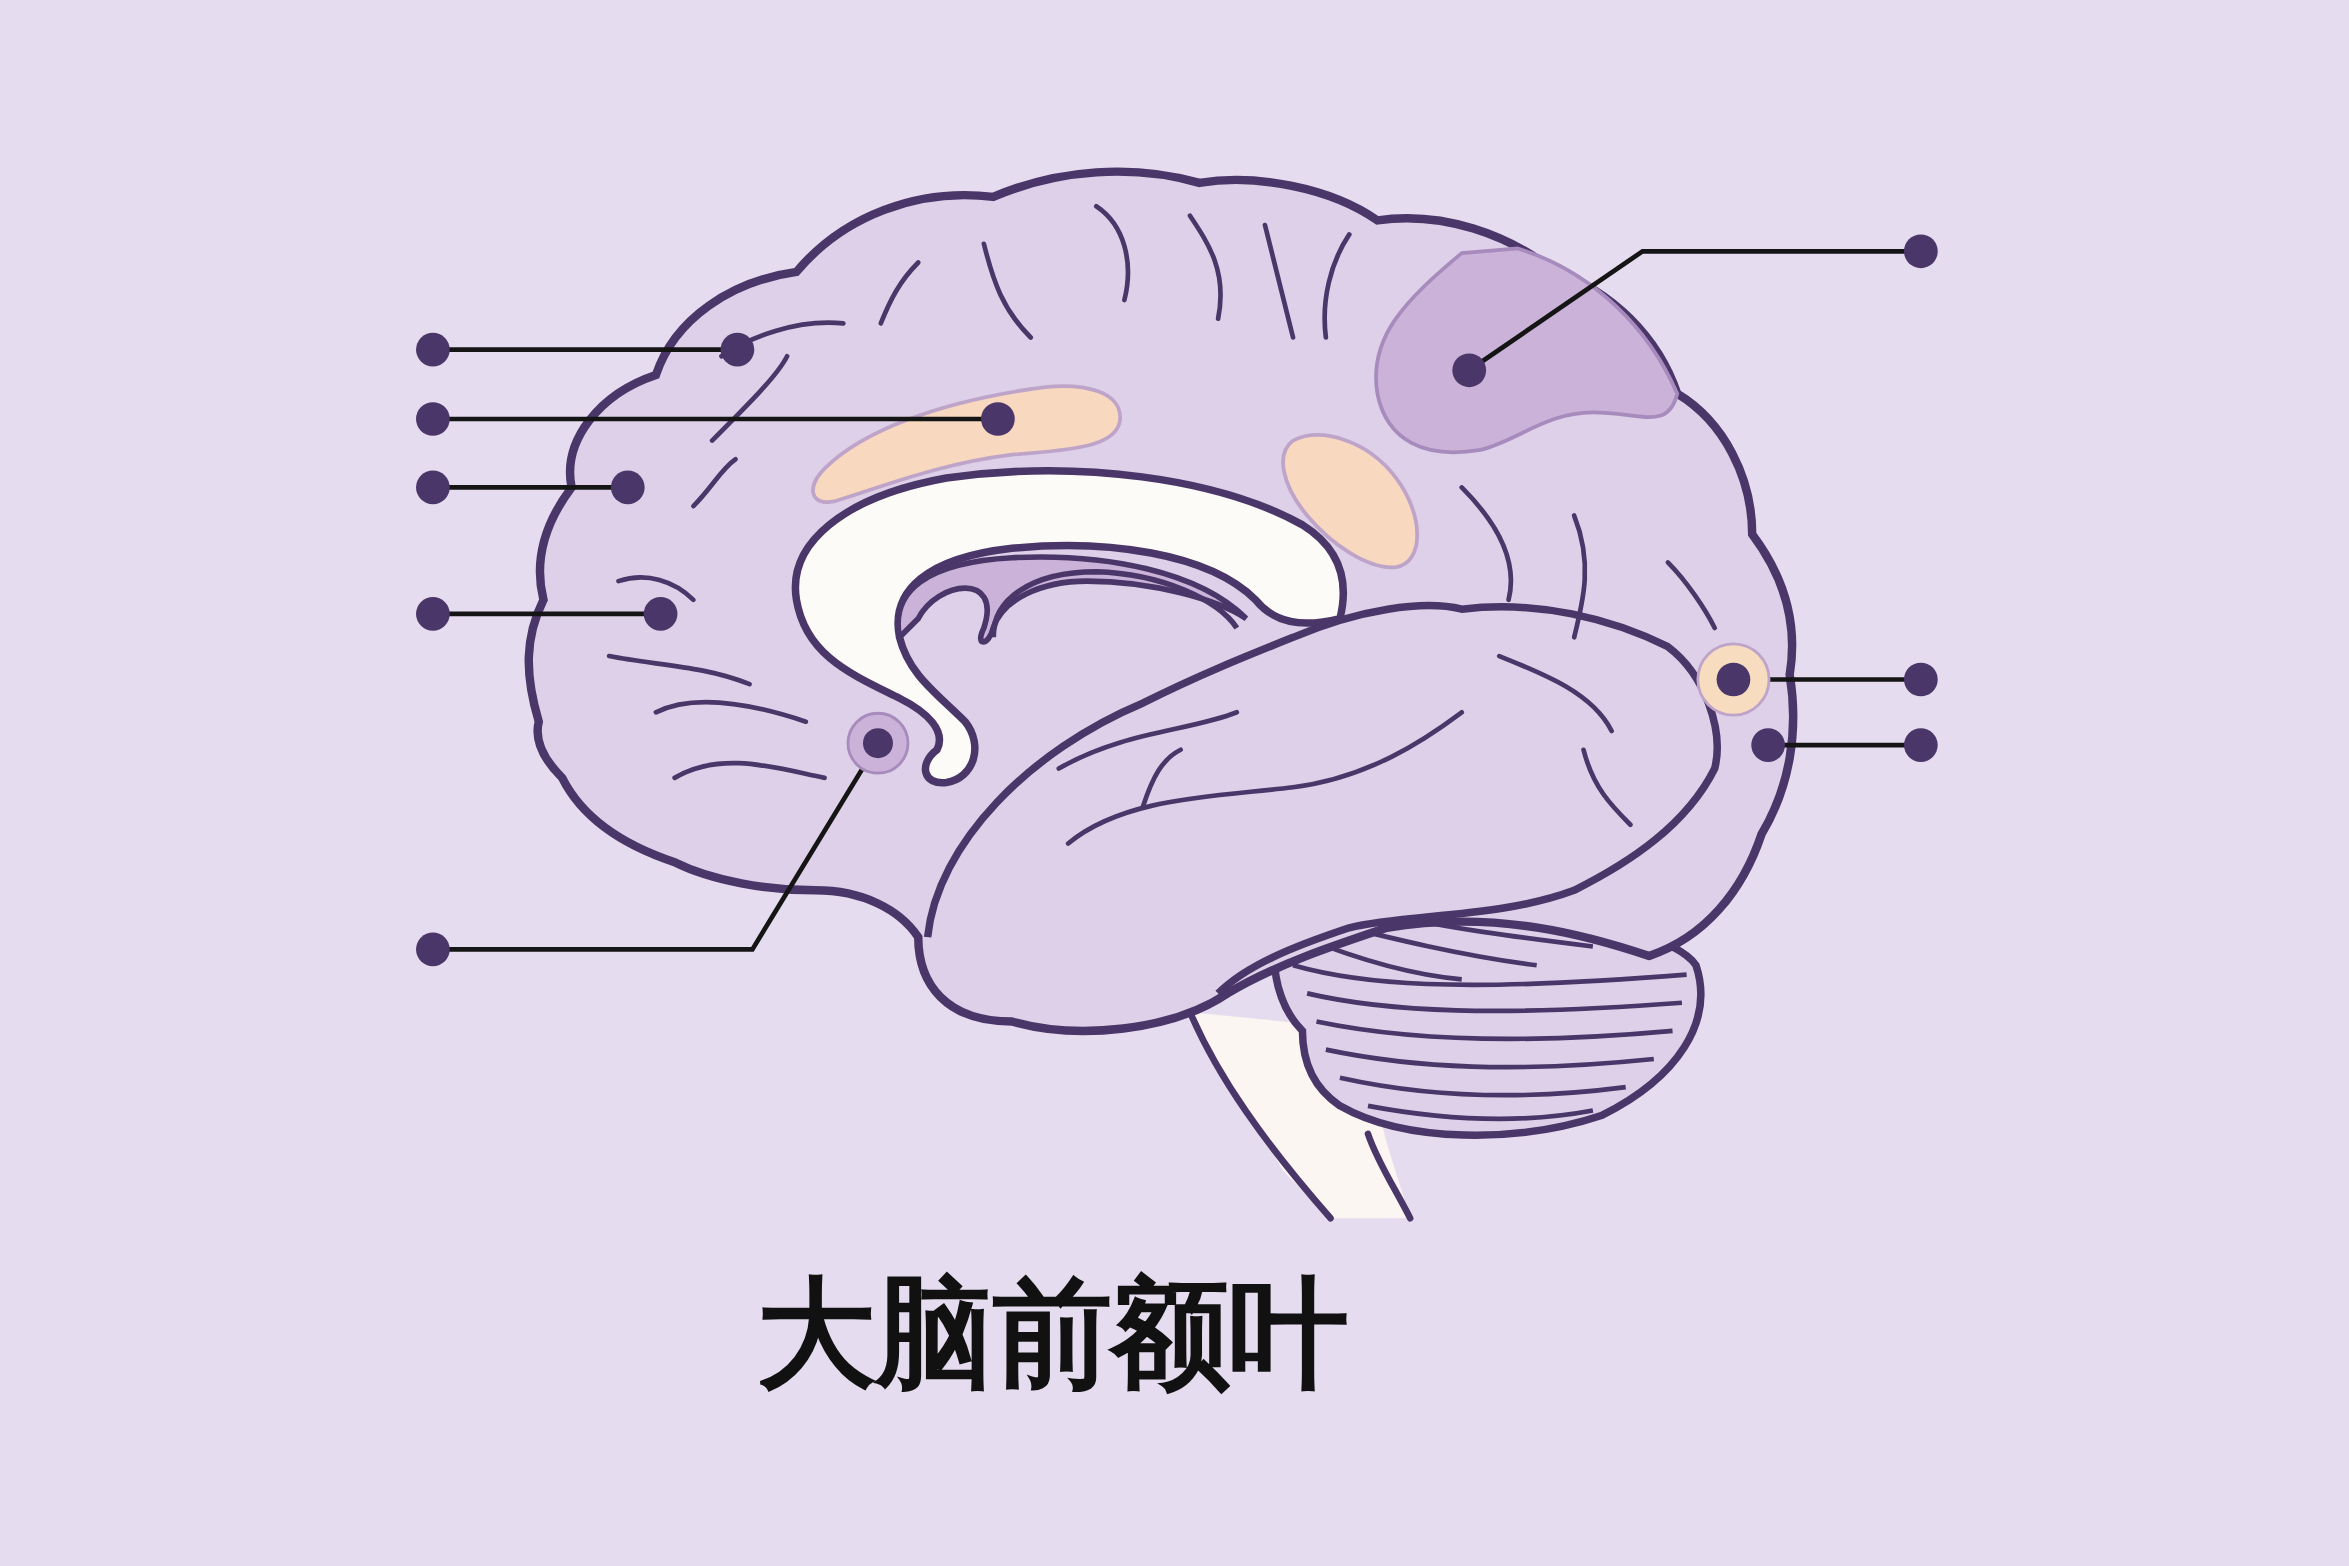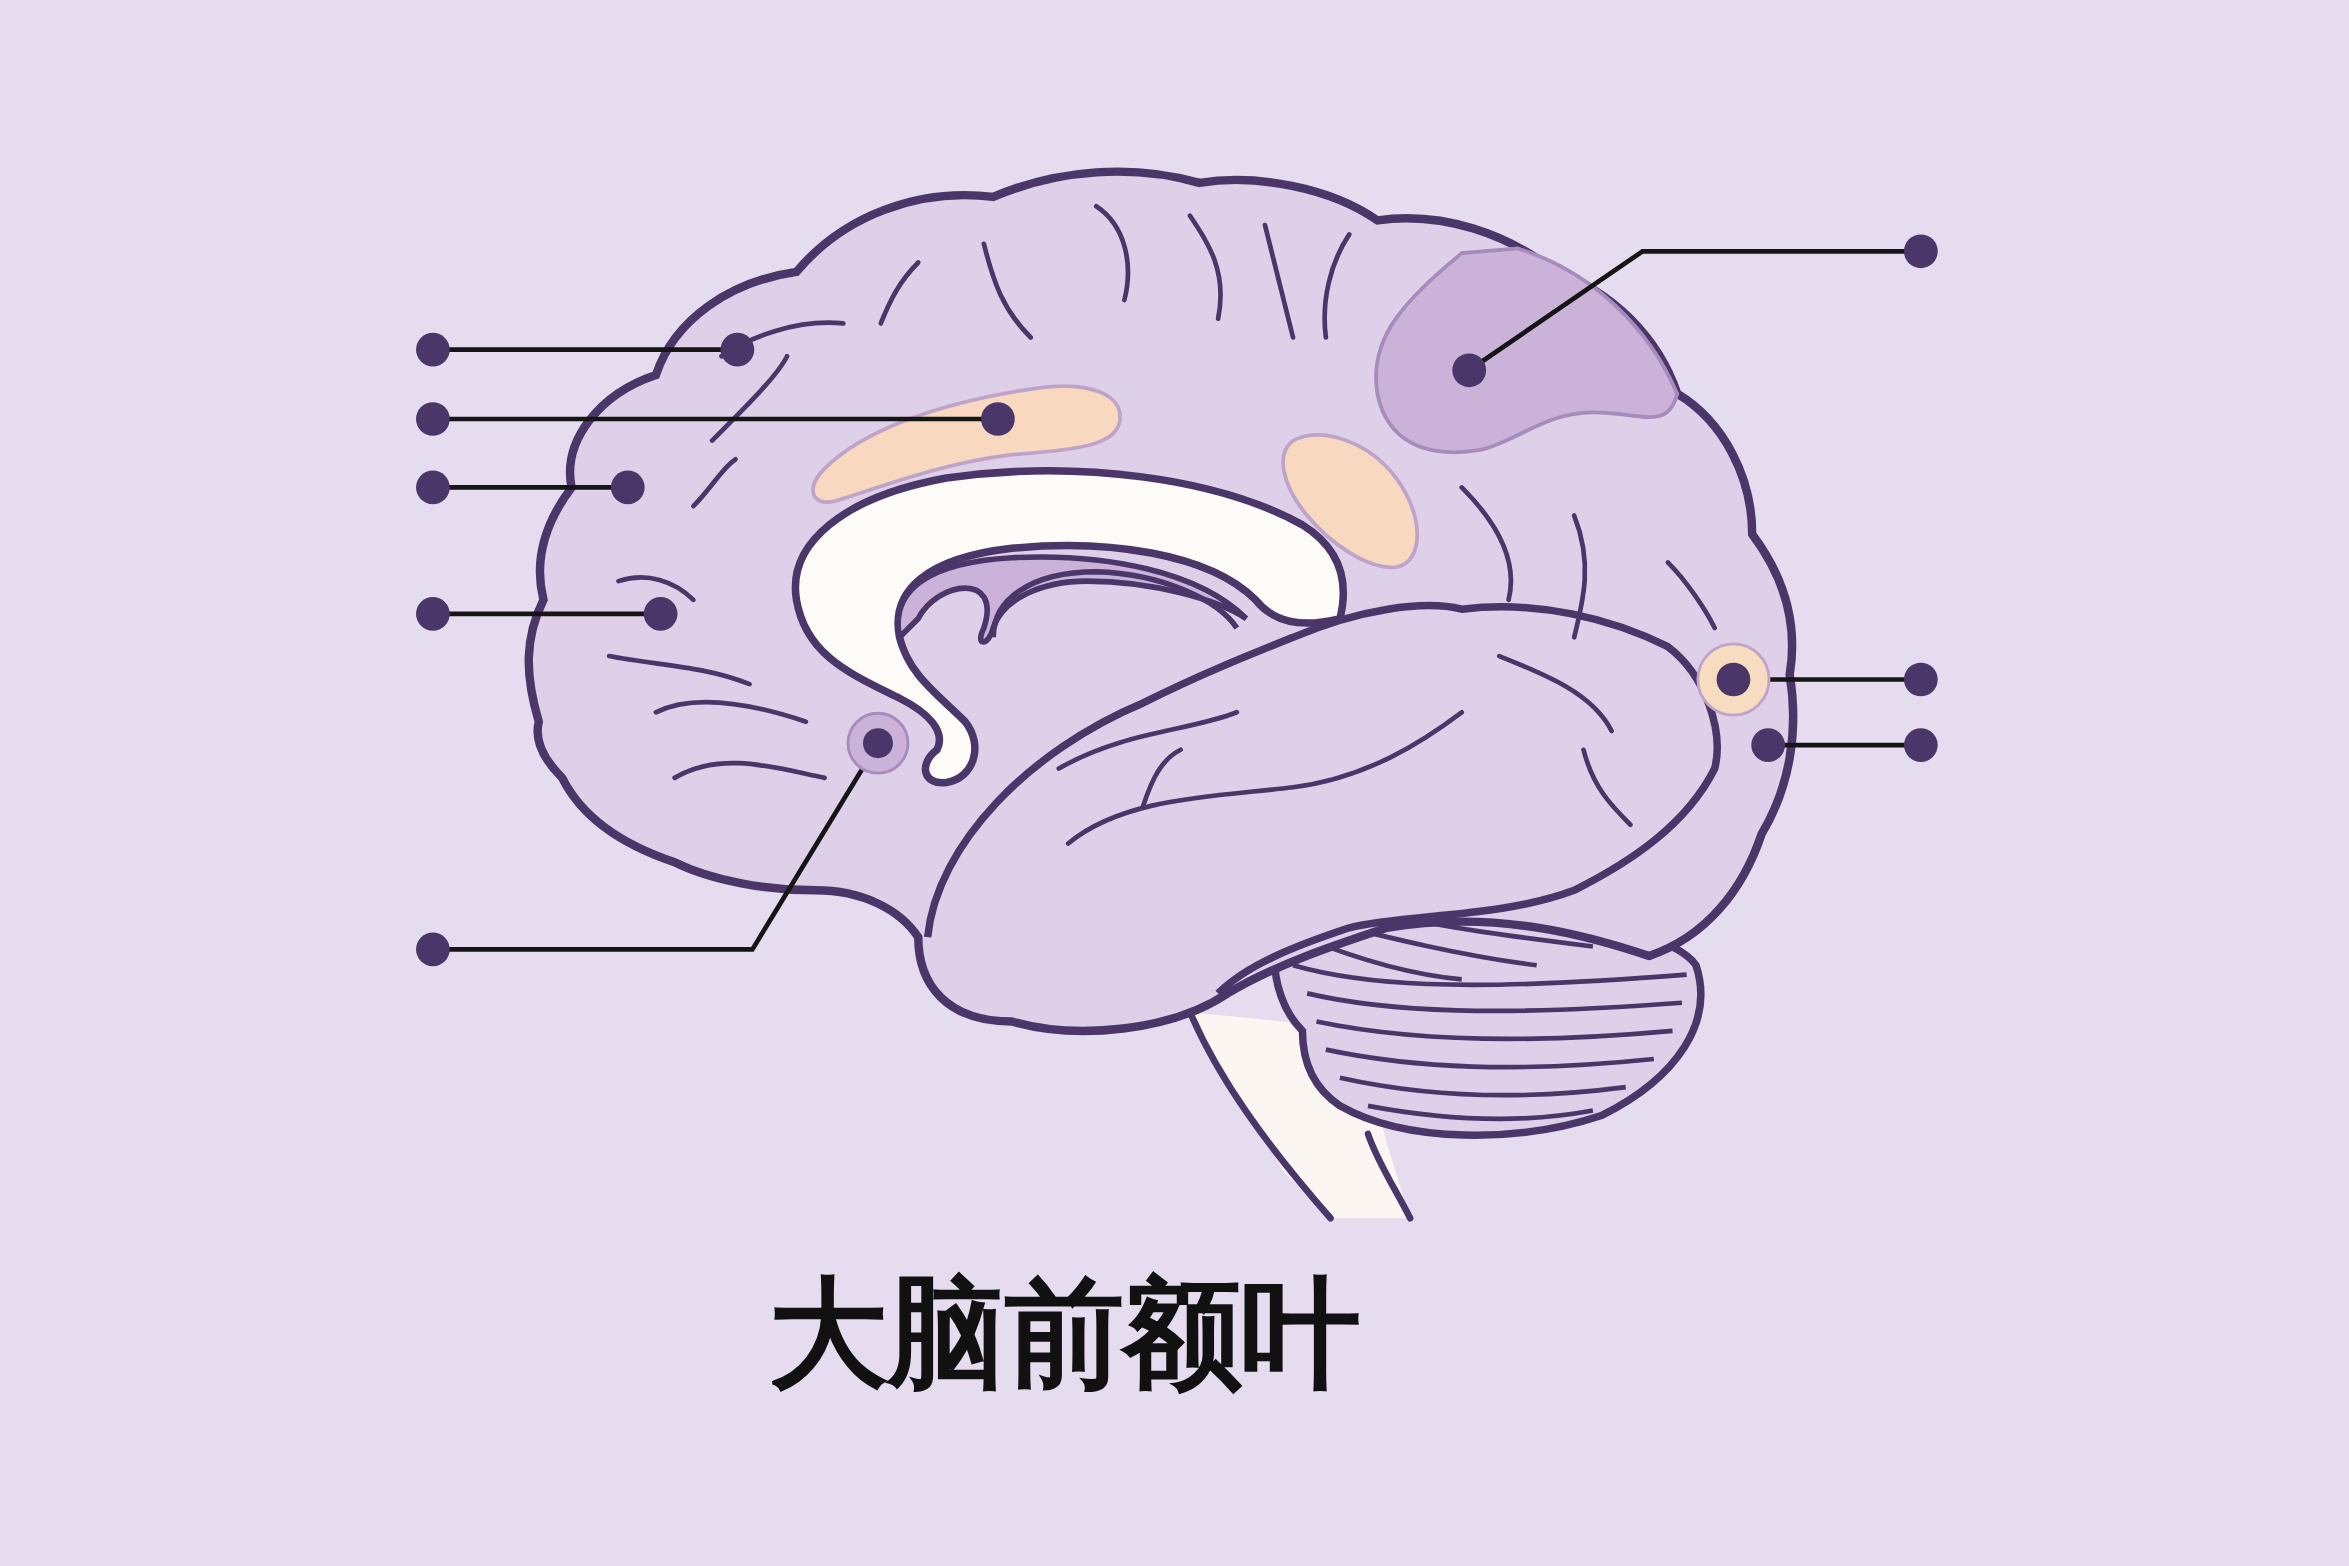--- a/index.html
+++ b/index.html
@@ -1,18 +1,18 @@
 <!DOCTYPE html>
 <html style="font-size:15px"><head>
 <meta charset="utf-8">
 <style>
   html,body{margin:0;padding:0;}
   body{width:2350px;height:1567px;background:#e6dcef;overflow:hidden;position:relative;font-family:"DejaVu Sans",sans-serif;}
   #stage{position:absolute;left:0;top:0;width:2350px;height:1567px;}
-  .title{position:absolute;left:12px;top:1254px;width:2103px;text-align:center;font-size:120px;font-weight:bold;color:#111;letter-spacing:-1.9px;font-family:"DejaVu Sans",sans-serif;}
+  .title{position:absolute;left:0;top:1254px;width:2103px;text-align:center;font-size:120px;font-weight:bold;color:#111;letter-spacing:-1.9px;font-family:"DejaVu Sans",sans-serif;}
 </style>
 </head>
 <body>
 
 <svg id="stage" viewBox="0 0 2508 1672" xmlns="http://www.w3.org/2000/svg">
 
   <g>
     <path d="M1270 1080 C1300 1140 1340 1200 1370 1250 L1420 1300 L1505 1300 L1480 1220 C1470 1180 1460 1140 1470 1100 Z" fill="#fbf6f1" stroke="none"></path>
     <path d="M1270 1080 C1300 1150 1350 1220 1420 1300" fill="none" stroke="#4a3668" stroke-width="7" stroke-linecap="round"></path>
     <path d="M1460 1210 C1470 1240 1490 1270 1505 1300" fill="none" stroke="#4a3668" stroke-width="7" stroke-linecap="round"></path>

